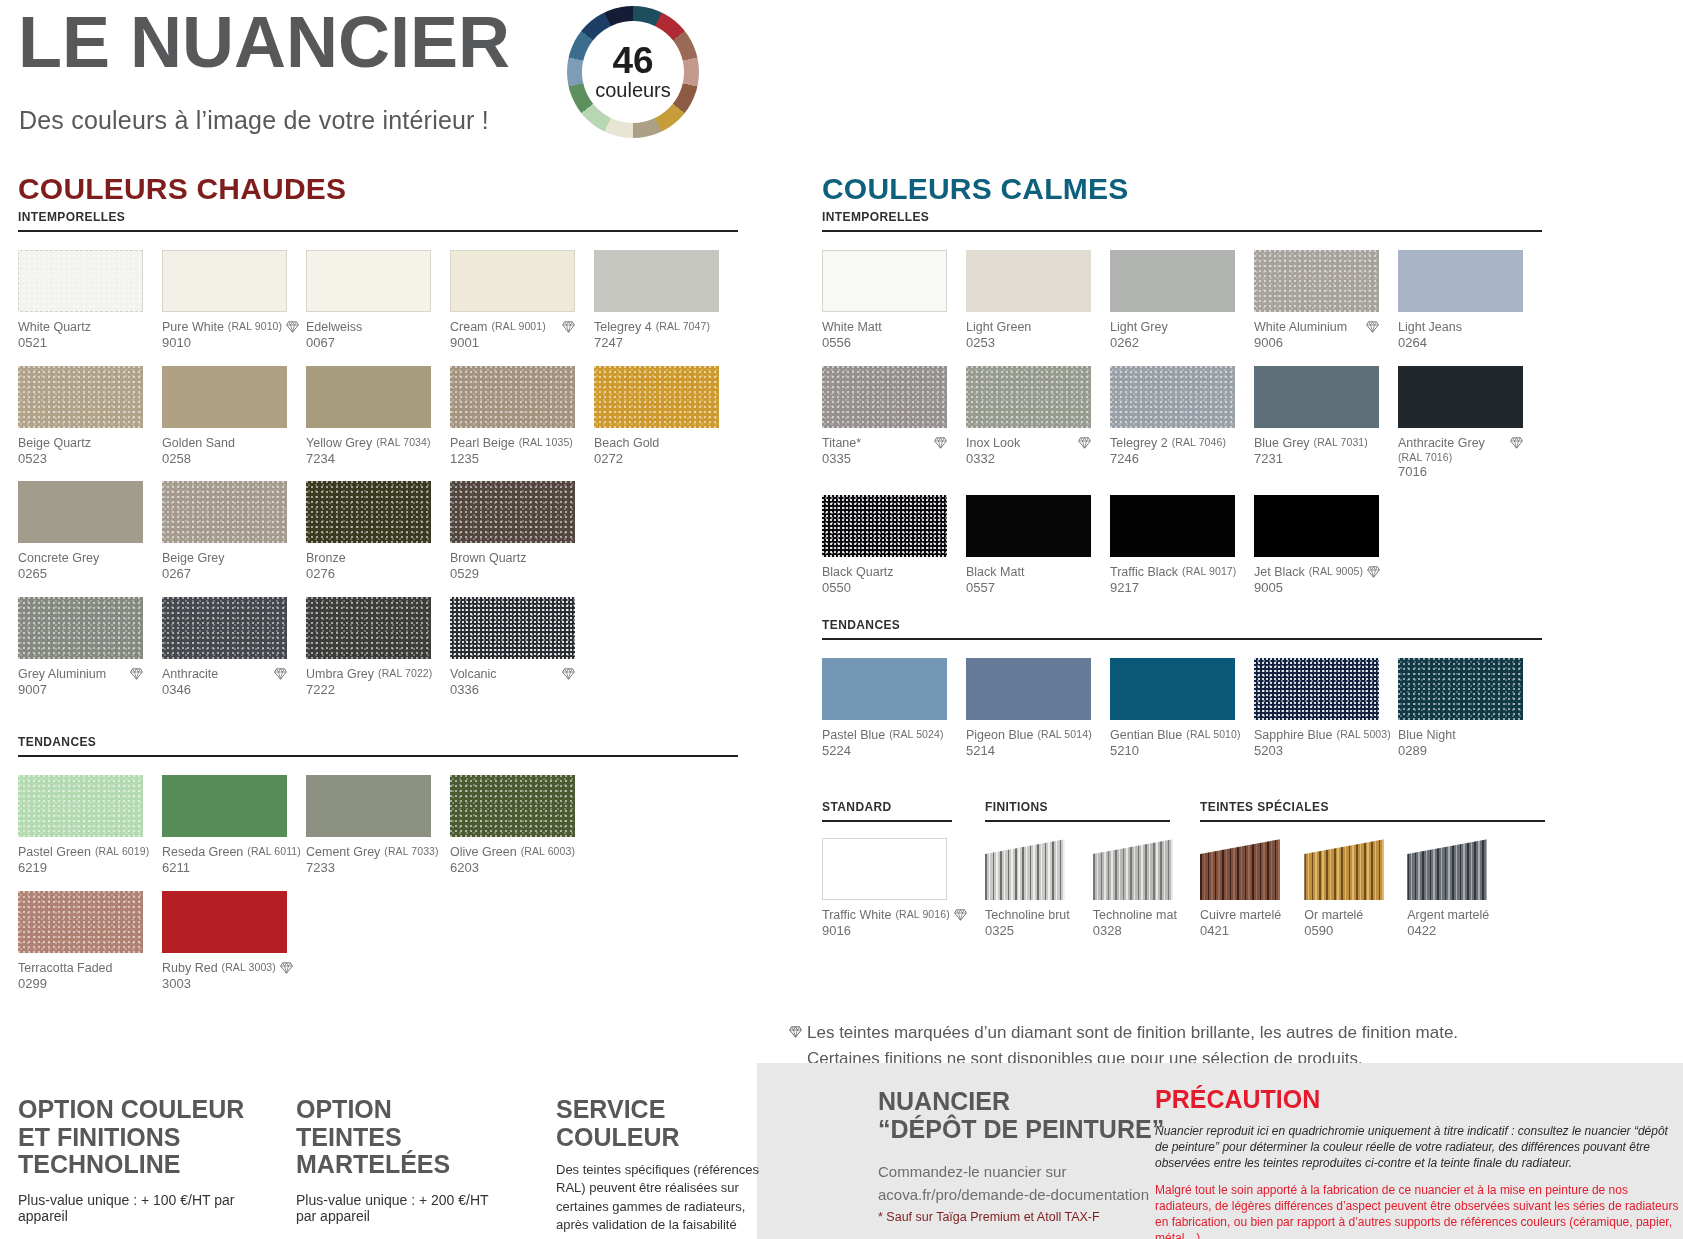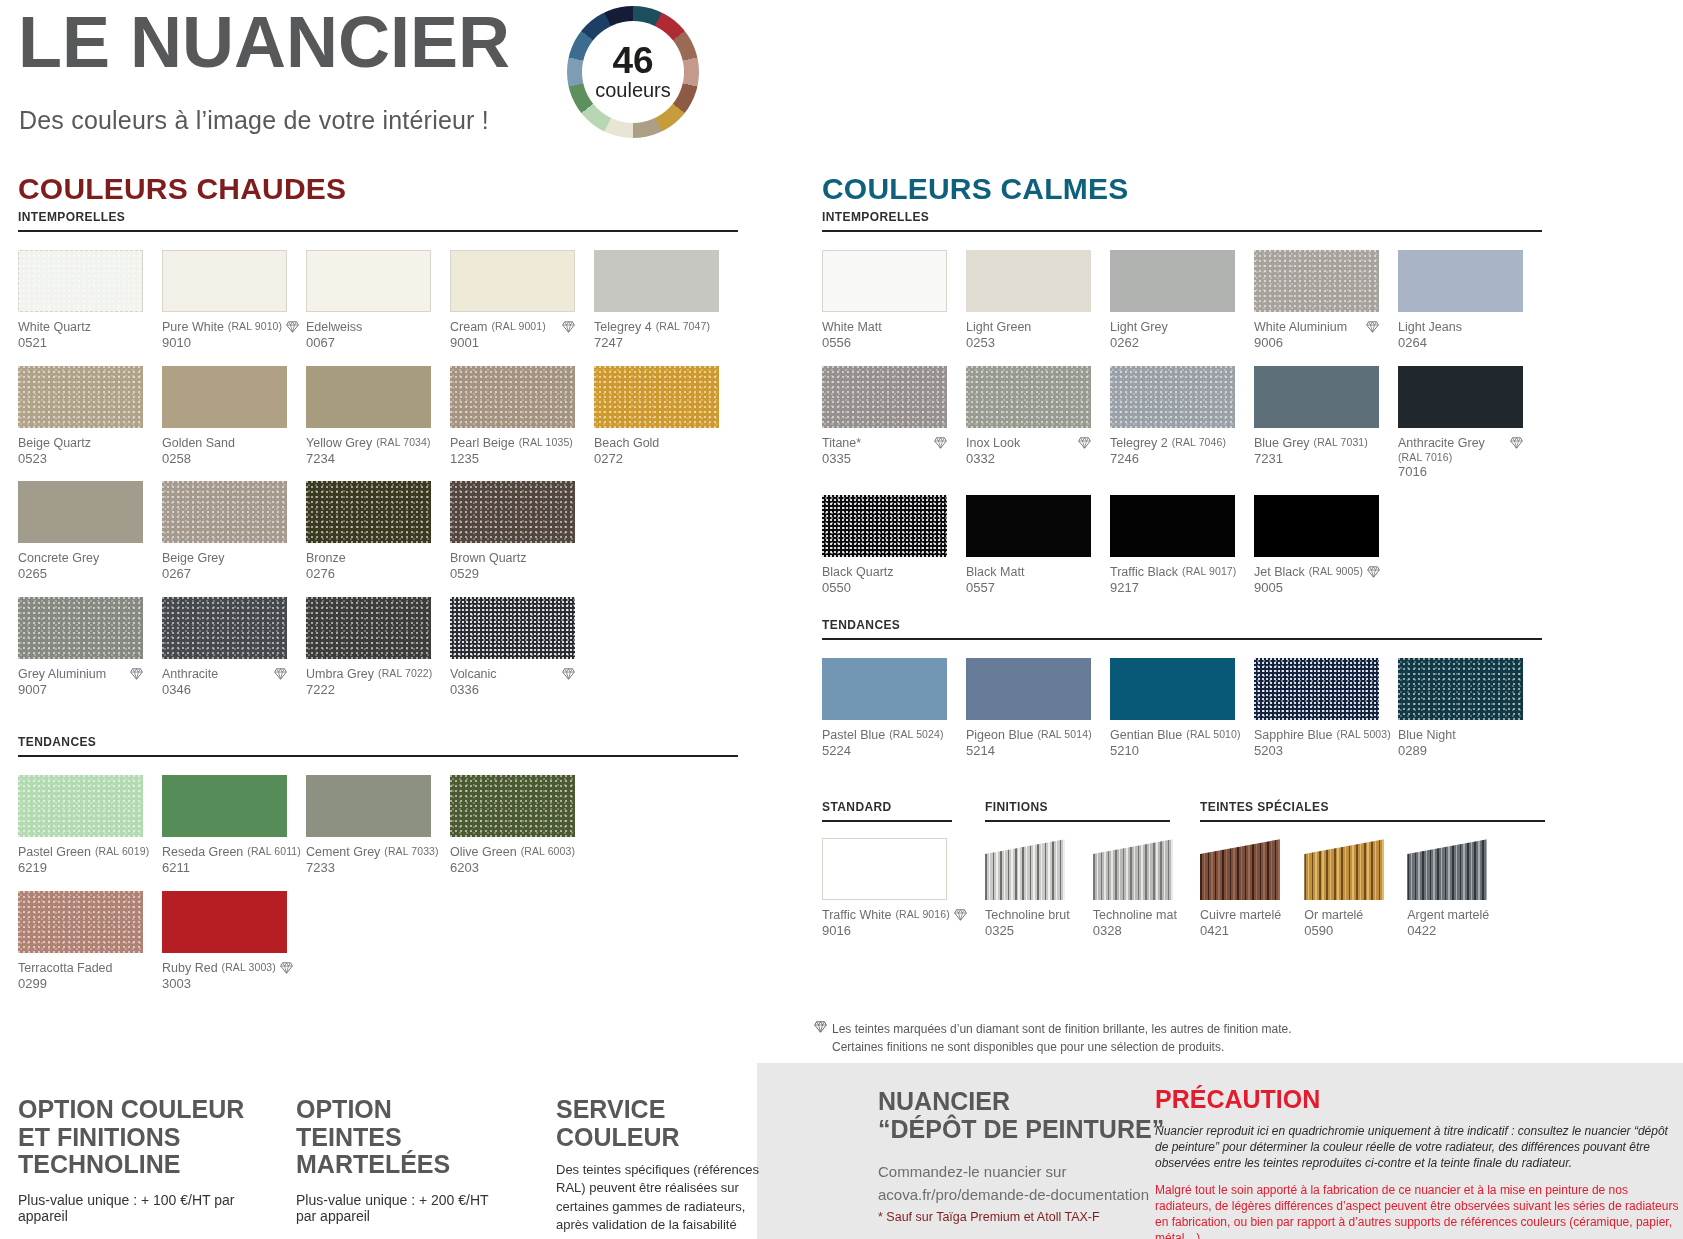--- a/index.html
+++ b/index.html
@@ -50,21 +50,21 @@
   .group{position:absolute;top:0;}
   .group-h{font-size:12px;font-weight:bold;color:#2f2f31;letter-spacing:.4px;
            padding-bottom:6px;border-bottom:2.5px solid #231f20;margin-bottom:16px;}
   .items{display:flex;gap:23px;align-items:center;}
   .item{flex:0 0 auto;}
   .thumb{position:relative;width:80px;height:62px;background:#fff;}
   .fins{position:absolute;inset:0;clip-path:polygon(0 26%,100% 2%,100% 100%,0 100%);}
   .item .lab{white-space:nowrap;}
 
   
-  #footnote{position:absolute;left:814px;top:1020px;font-size:12px;color:#58595b;line-height:1.5;}
+  #footnote{position:absolute;left:789px;top:1020px;font-size:17px;color:#58595b;line-height:1.5;}
   #footnote .fn1{display:flex;align-items:center;gap:5px;}
   #footnote .fn2{margin-left:18px;}
 
   
   .grey-box{position:absolute;left:757px;top:1063px;right:0;bottom:0;background:#e8e8e8;}
   .f-block{position:absolute;}
   .f-title{font-size:25px;font-weight:bold;color:#57585a;line-height:1.1;margin:0;}
   .f-sub{font-size:14px;color:#333437;margin-top:13px;}
   #opt1{left:18px;top:1096px;width:252px;}
   #opt2{left:296px;top:1096px;width:200px;}

